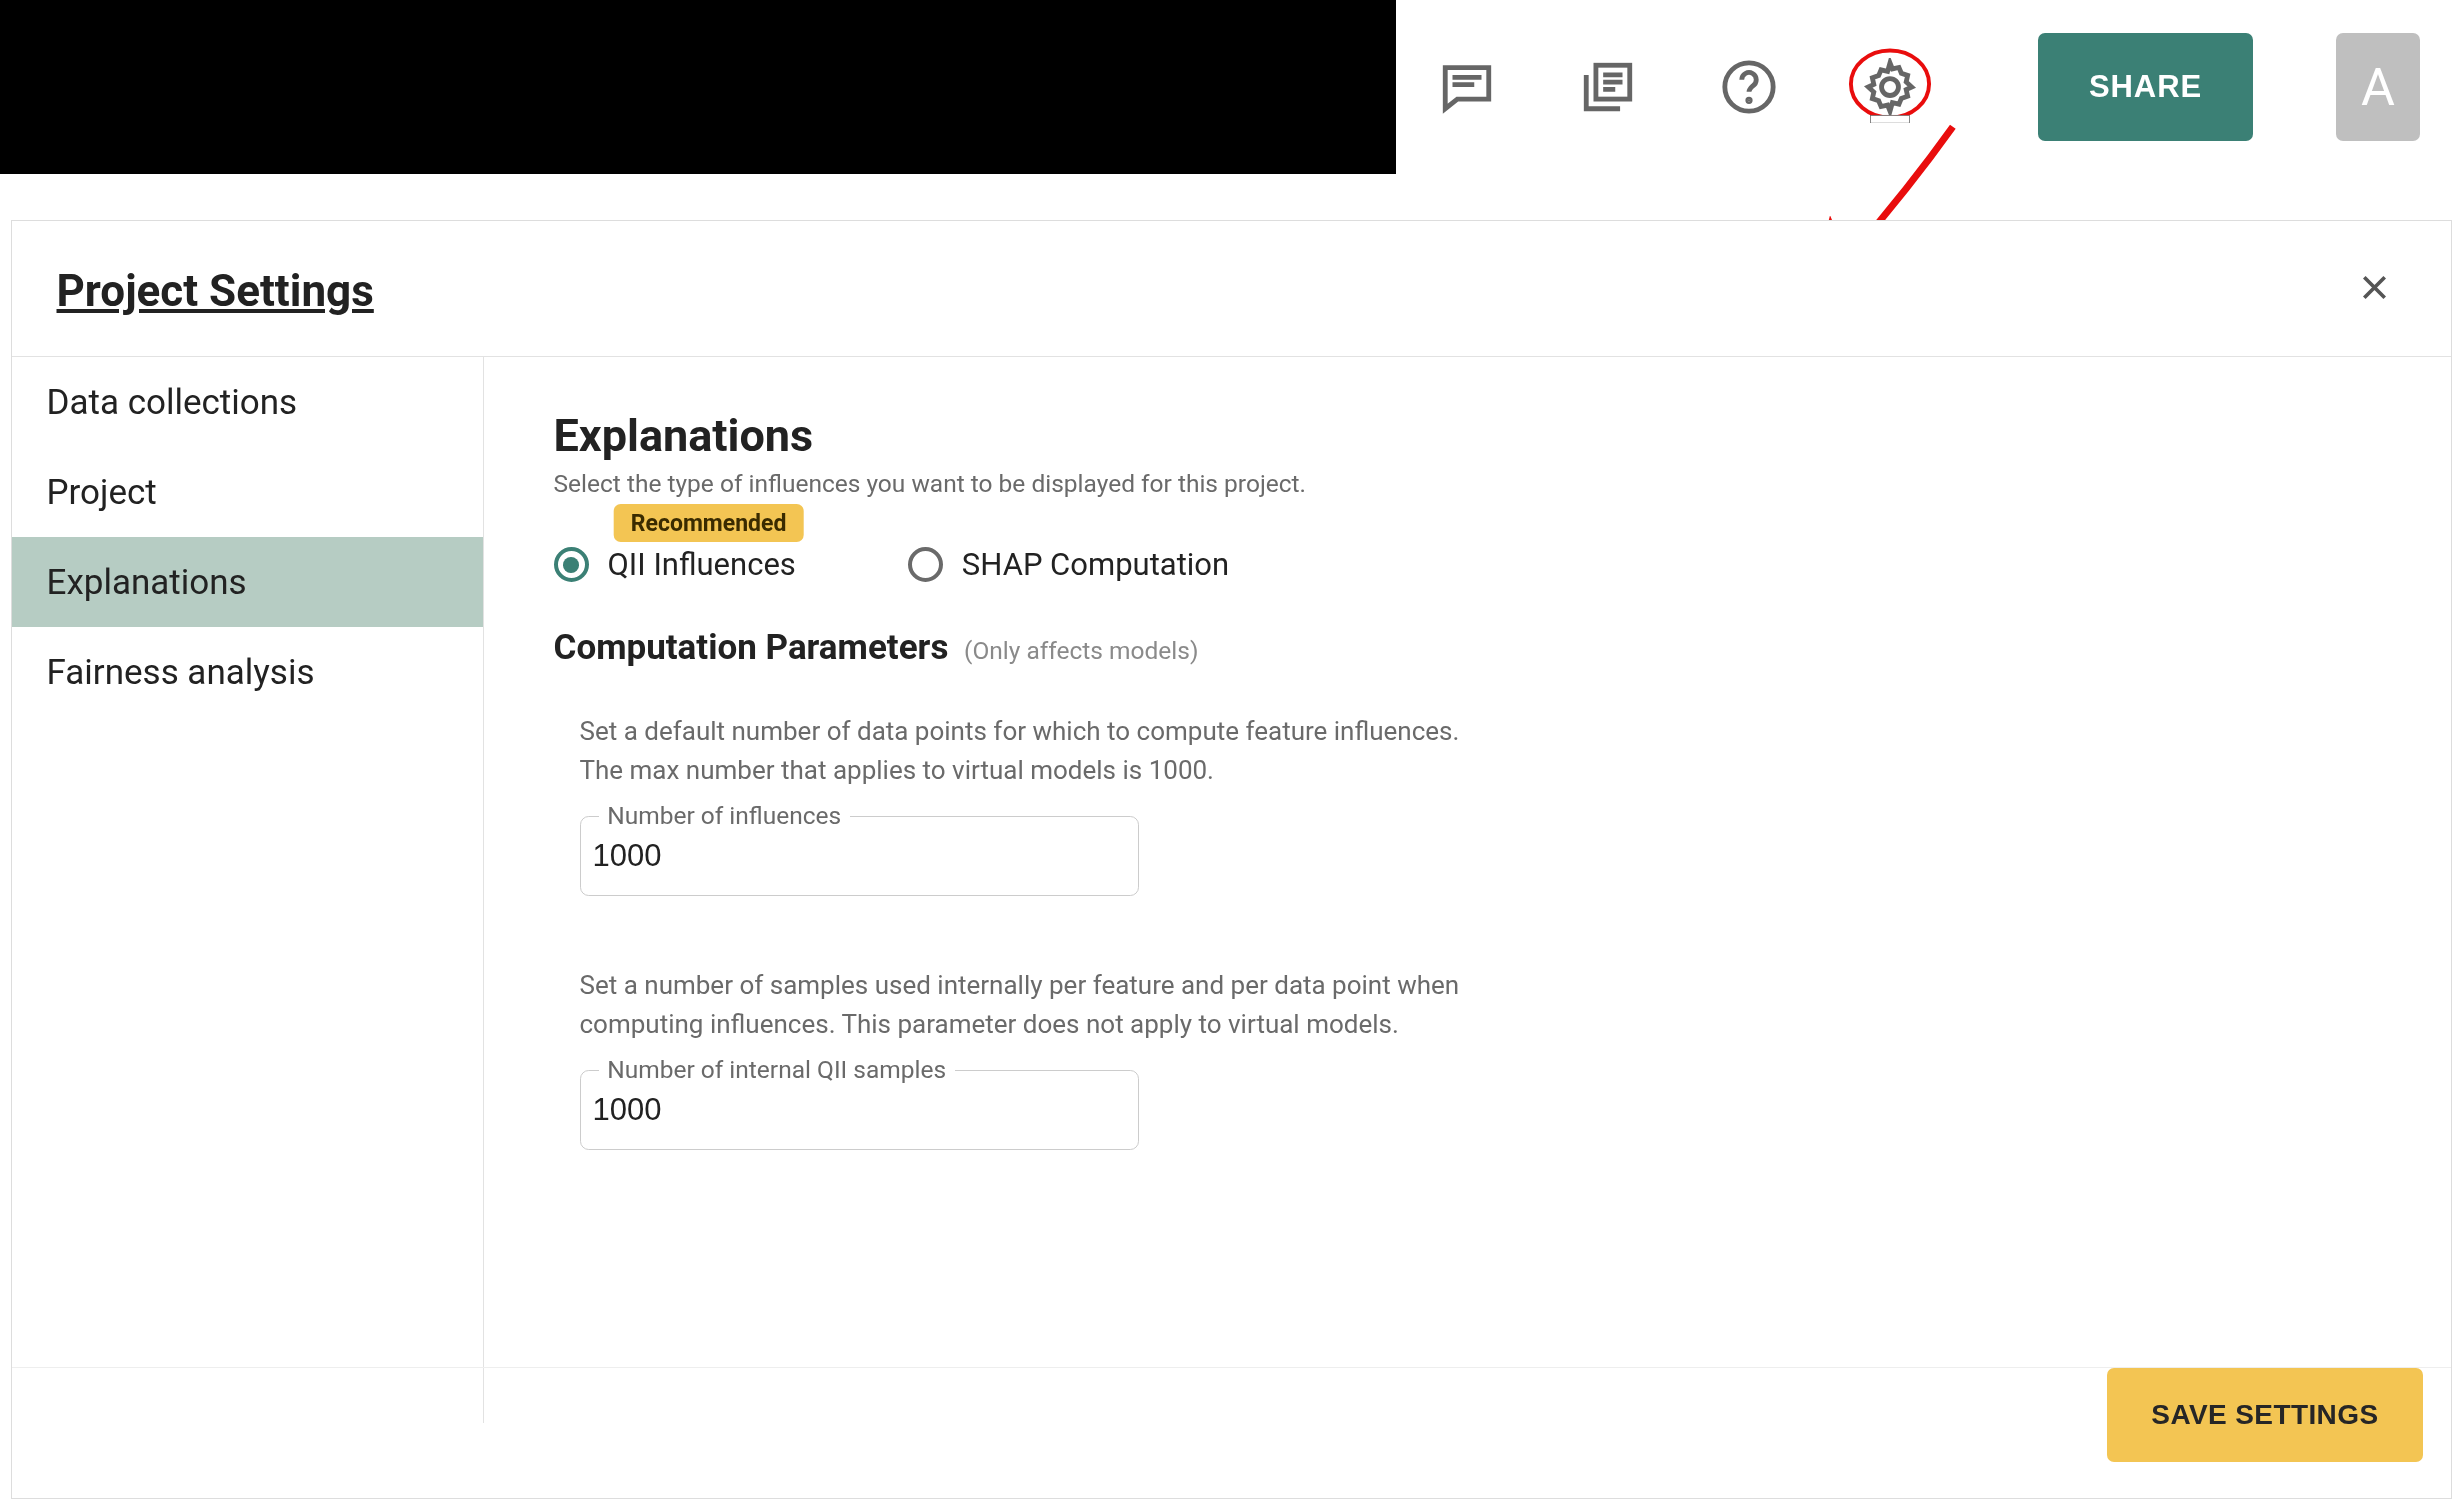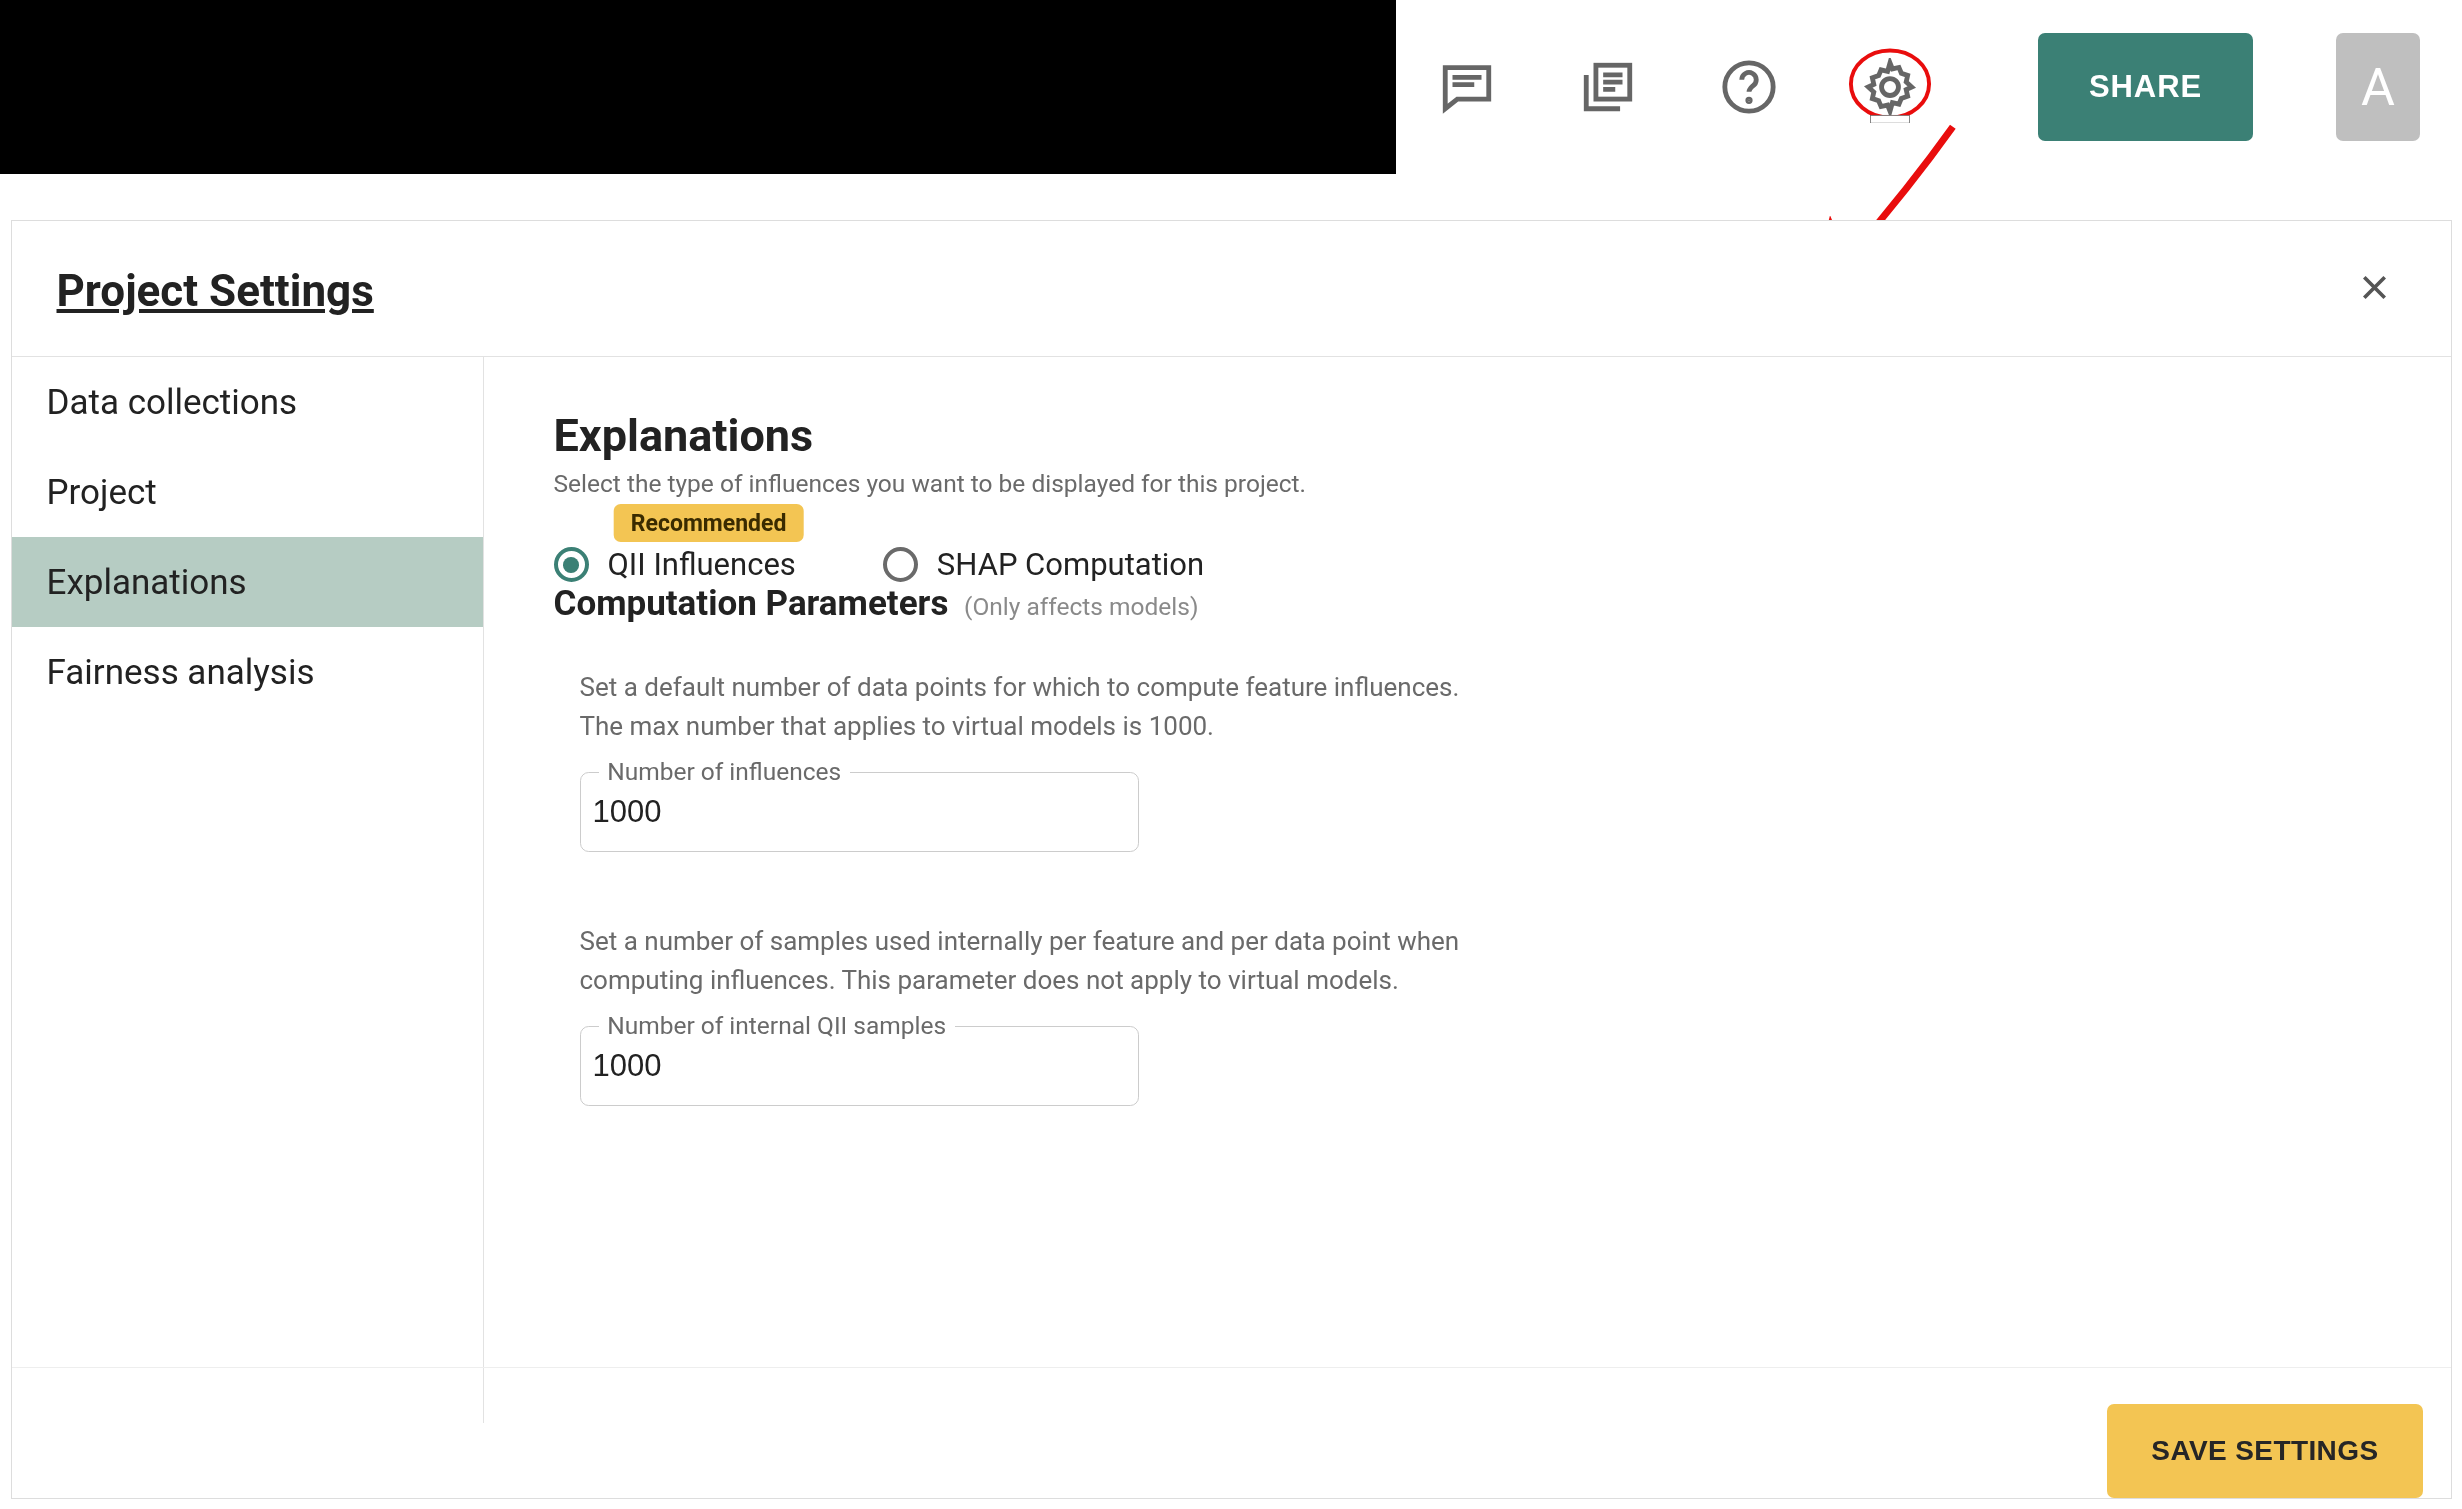--- a/index.html
+++ b/index.html
@@ -28,39 +28,39 @@
 
     .dialog-body { display: flex; border-top: 0.9px solid #e2e2e2; height: calc(100% - 210px); }
     .sidebar { width: 472px; border-right: 0.9px solid #e2e2e2; }
     .side-item { padding: 24.5px 35px; font-size: 35px; color: #222; cursor: pointer; }
     .side-item.active { background: #b6ccc3; }
 
     .content { flex: 1; padding: 52px 70px 17.5px 70px; overflow: auto; }
     .section-title { font-size: 45px; font-weight: 700; color: #222; margin-bottom: 7px; }
     .section-sub { font-size: 24.5px; color: #6a6a6a; margin-bottom: 48px; }
 
-    .radio-row { display: flex; gap: 87px; align-items: center; }
+    .radio-row { display: flex; gap: 112px; align-items: center; margin-bottom: 44px; }
     .radio-opt { display: flex; align-items: center; gap: 19px; position: relative; cursor: pointer; }
     .radio-circle { width: 35px; height: 35px; border: 4.4px solid #3b8075; border-radius: 50%; display: flex; align-items: center; justify-content: center; }
     .radio-circle.unchecked { border-color: #6a6a6a; }
     .radio-dot { width: 15.7px; height: 15.7px; background: #3b8075; border-radius: 50%; }
     .radio-label { font-size: 31px; color: #222; font-weight: 400; }
     .badge { position: absolute; top: -42px; left: 64%; transform: translateX(-50%); background: #f3c553; color: #3a2b00; font-size: 23px; font-weight: 700; padding: 5.2px 17.5px; border-radius: 7px; white-space: nowrap; }
 
     .subsection-title { font-size: 35px; font-weight: 700; color: #222; display: inline; }
     .subsection-hint { font-size: 24.5px; color: #8a8a8a; margin-left: 12.2px; }
     .subsection-row { margin-bottom: 44px; }
 
     .param-block { margin: 0 0 70px 26px; }
     .param-desc { font-size: 26px; color: #6a6a6a; line-height: 1.5; margin-bottom: 26px; max-width: 917px; }
     .field-wrap { position: relative; width: 559px; }
     .field-label { position: absolute; top: -15.7px; left: 19px; background: #fff; padding: 0 8.7px; color: #6a6a6a; font-size: 24.5px; }
     .field-input { width: 100%; height: 80px; border: 1.7px solid #ccc; border-radius: 8.7px; font-size: 31px; padding: 0 12px; color: #222; }
 
-    .dialog-footer { position: absolute; bottom: 0; left: 0; right: 0; height: 131px; display: flex; align-items: flex-end; justify-content: flex-end; padding: 0 28px; border-top: 0.9px solid #eee; }
+    .dialog-footer { position: absolute; bottom: 0; left: 0; right: 0; height: 131px; display: flex; align-items: flex-start; justify-content: flex-end; padding: 0 28px; border-top: 0.9px solid #eee; }
     .save-btn { background: #f3c553; color: #262626; font-weight: 700; font-size: 28px; border: none; border-radius: 7px; height: 94px; padding: 0 44px; cursor: pointer; letter-spacing: 0.4px; }
   </style>
 </head>
 <body>
 
 <div class="outer">
 
   <div class="topbar">
     <div class="toolbar-white">
       <div class="tb-icon">

